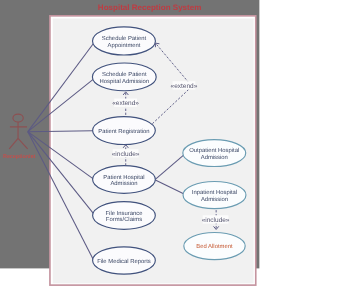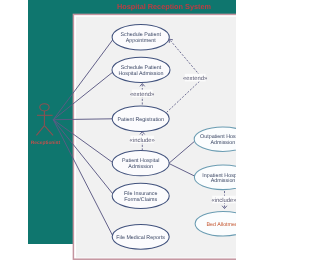--- a/index.html
+++ b/index.html
@@ -1,19 +1,19 @@
 <!DOCTYPE html>
 <html><head>
 <meta charset="utf-8">
 <style>
   html,body{margin:0;padding:0;background:#ffffff;}
   body{width:236px;height:263px;overflow:hidden;
        font-family:"Liberation Sans",sans-serif;
        -webkit-font-smoothing:antialiased;text-rendering:geometricPrecision;}
-  #root{position:relative;width:236px;height:244px;background:#0f766e;margin-left:28px;}
+  #root{position:relative;width:236px;height:244px;background:#737373;}
   svg{display:block;}
   .uc-text{font-family:"Liberation Sans",sans-serif;font-size:5.35px;}
   .rel-label{font-family:"Liberation Sans",sans-serif;font-size:5.9px;fill:#55556f;}
   .actor-label{font-family:"Liberation Sans",sans-serif;font-size:4.9px;font-weight:bold;}
   .diagram-title{font-family:"Liberation Sans",sans-serif;font-size:7.3px;font-weight:bold;}
 </style>
 </head>
 <body>
 
 <div id="root">

